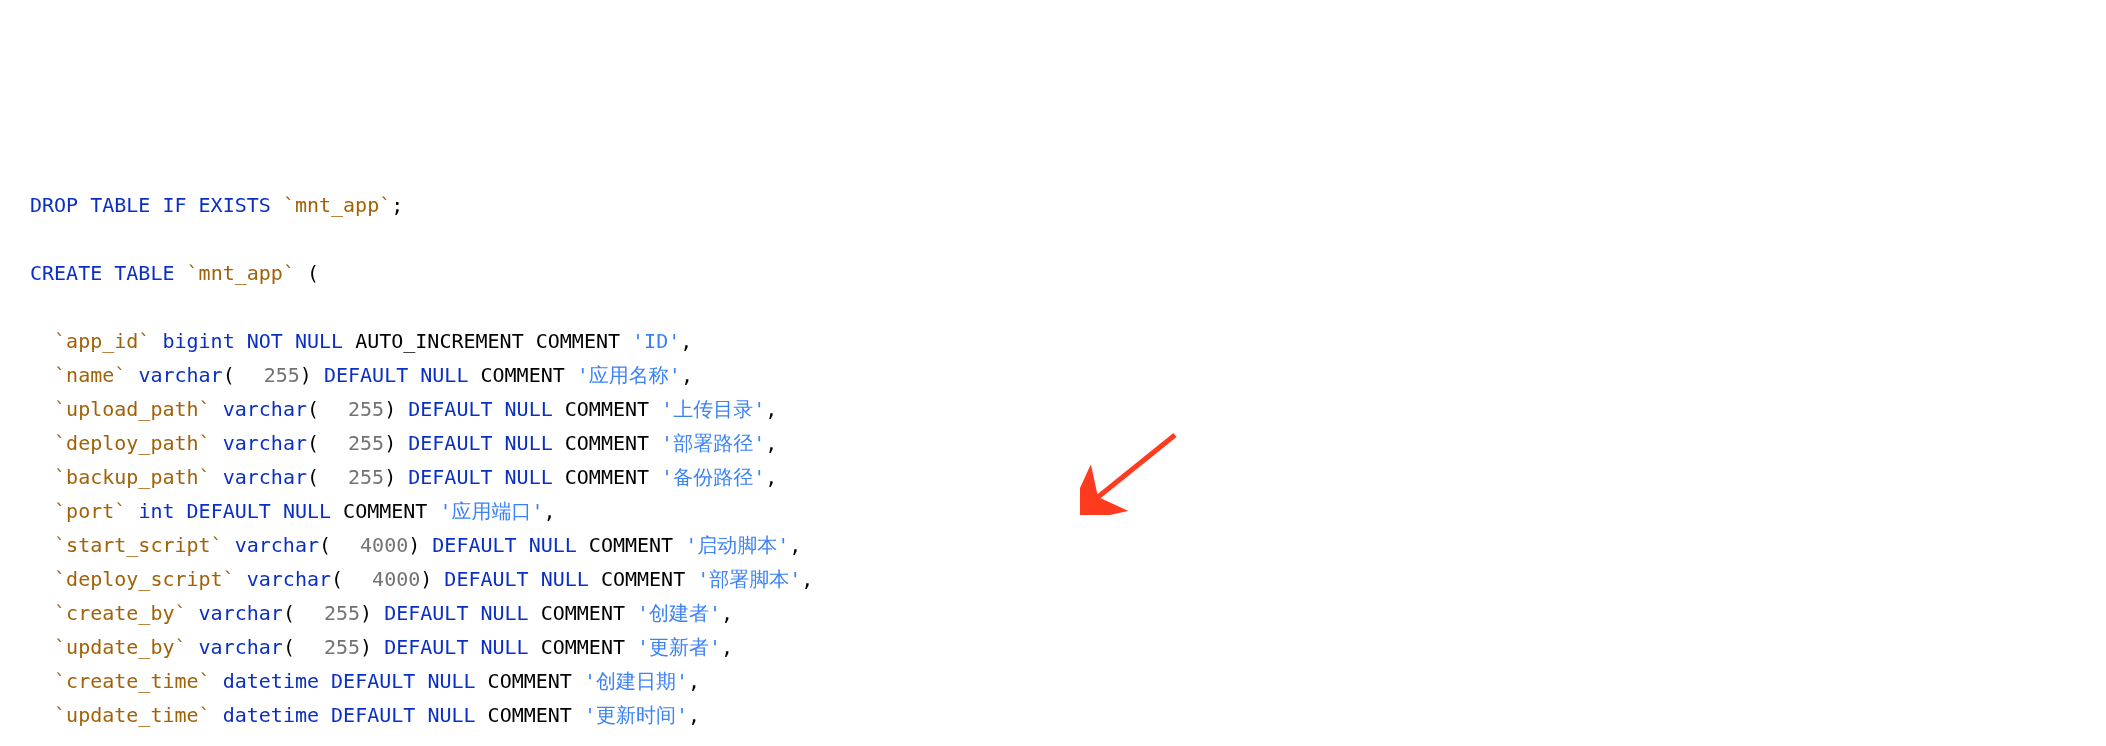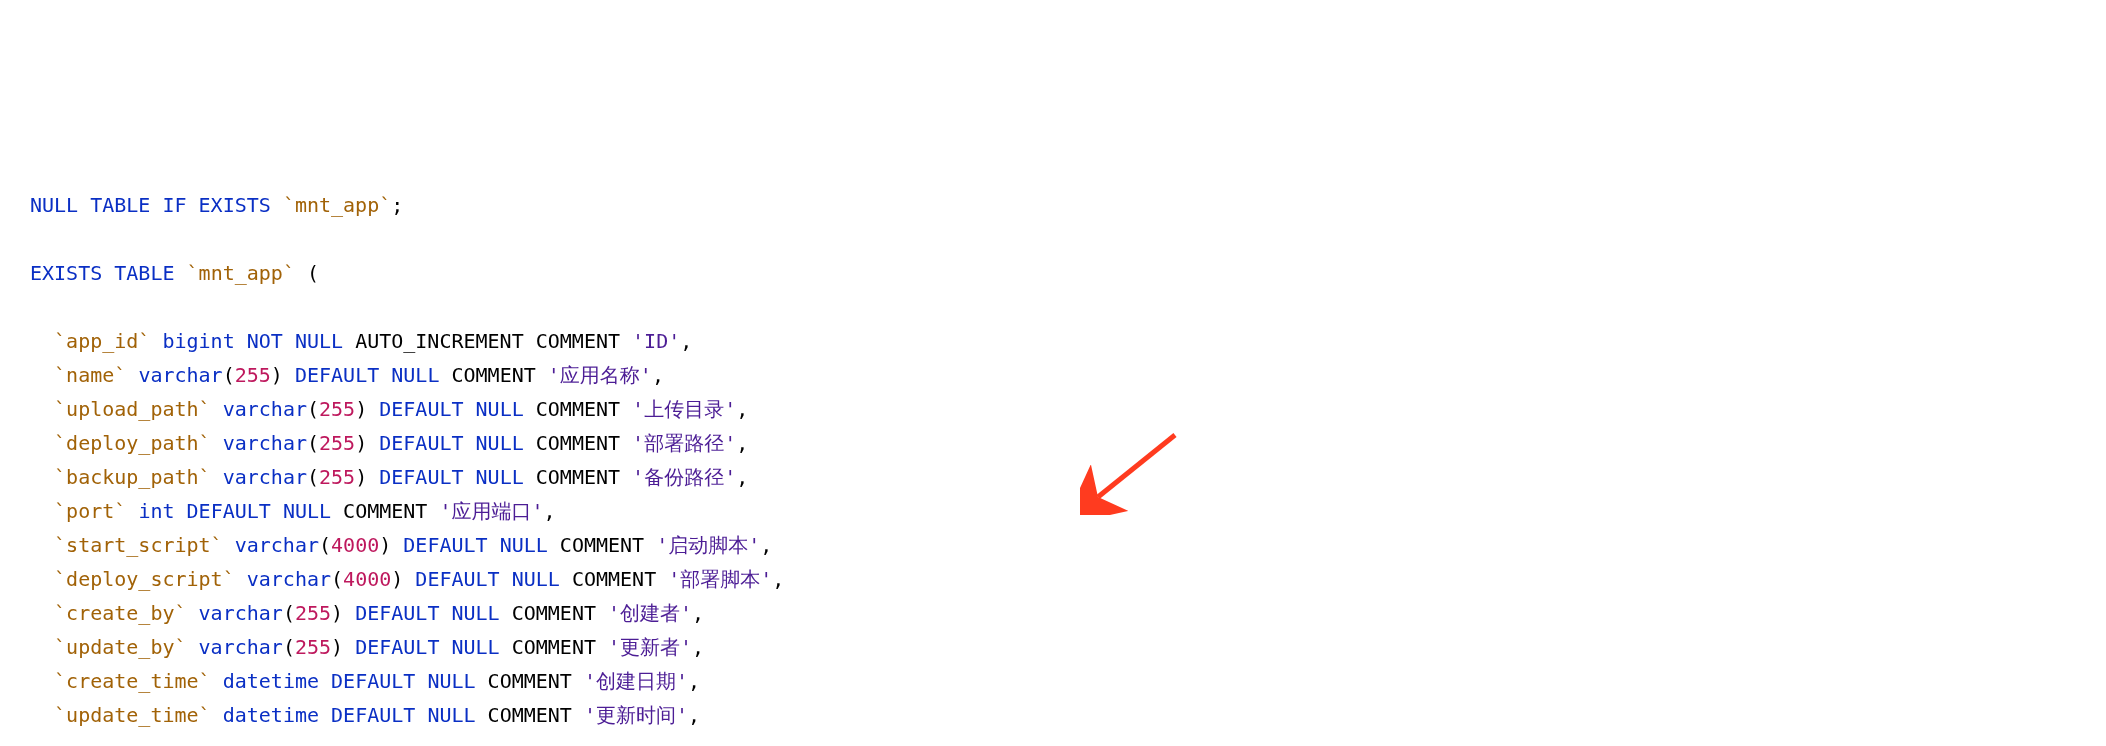--- a/index.html
+++ b/index.html
@@ -10,41 +10,41 @@
     font-size: 20px;
     line-height: 1.7;
     white-space: pre;
     color: #000;
     position: relative;
     width: 2106px;
     box-sizing: border-box;
   }
   .kw   { color: #0a2fc4; }   
   .ident{ color: #a16207; }   
-  .num  { color: #be185d; }   
-  .str  { color: #4c1d95; }   
+  .num  { color: #737373; margin-left: 29px; }   
+  .str  { color: #3b82f6; }   
   .plain{ color: #000; }
   .line { display: block; }
   .indent1 { padding-left: 2ch; }
 
   .arrow {
     position: absolute;
     top: 425px;
     left: 1080px;
     pointer-events: none;
   }
 </style>
 </head>
 <body>
 
 
 
 <div>
-<span class="line"><span class="kw">NULL TABLE IF EXISTS</span> <span class="ident">`mnt_app`</span><span class="plain">;</span></span>
-<span class="line"><span class="kw">EXISTS TABLE</span> <span class="ident">`mnt_app`</span><span class="plain"> (</span></span>
+<span class="line"><span class="kw">DROP TABLE IF EXISTS</span> <span class="ident">`mnt_app`</span><span class="plain">;</span></span>
+<span class="line"><span class="kw">CREATE TABLE</span> <span class="ident">`mnt_app`</span><span class="plain"> (</span></span>
 <div id="cols-container"><span class="line indent1"><span class="ident">`app_id`</span> <span class="kw">bigint</span> <span class="kw">NOT NULL</span> <span class="plain">AUTO_INCREMENT COMMENT </span><span class="str">'ID'</span><span class="plain">,</span></span><span class="line indent1"><span class="ident">`name`</span> <span class="kw">varchar</span><span class="plain">(</span><span class="num">255</span><span class="plain">)</span> <span class="kw">DEFAULT NULL</span> <span class="plain">COMMENT </span><span class="str">'应用名称'</span><span class="plain">,</span></span><span class="line indent1"><span class="ident">`upload_path`</span> <span class="kw">varchar</span><span class="plain">(</span><span class="num">255</span><span class="plain">)</span> <span class="kw">DEFAULT NULL</span> <span class="plain">COMMENT </span><span class="str">'上传目录'</span><span class="plain">,</span></span><span class="line indent1"><span class="ident">`deploy_path`</span> <span class="kw">varchar</span><span class="plain">(</span><span class="num">255</span><span class="plain">)</span> <span class="kw">DEFAULT NULL</span> <span class="plain">COMMENT </span><span class="str">'部署路径'</span><span class="plain">,</span></span><span class="line indent1"><span class="ident">`backup_path`</span> <span class="kw">varchar</span><span class="plain">(</span><span class="num">255</span><span class="plain">)</span> <span class="kw">DEFAULT NULL</span> <span class="plain">COMMENT </span><span class="str">'备份路径'</span><span class="plain">,</span></span><span class="line indent1"><span class="ident">`port`</span> <span class="kw">int</span> <span class="kw">DEFAULT NULL</span> <span class="plain">COMMENT </span><span class="str">'应用端口'</span><span class="plain">,</span></span><span class="line indent1"><span class="ident">`start_script`</span> <span class="kw">varchar</span><span class="plain">(</span><span class="num">4000</span><span class="plain">)</span> <span class="kw">DEFAULT NULL</span> <span class="plain">COMMENT </span><span class="str">'启动脚本'</span><span class="plain">,</span></span><span class="line indent1"><span class="ident">`deploy_script`</span> <span class="kw">varchar</span><span class="plain">(</span><span class="num">4000</span><span class="plain">)</span> <span class="kw">DEFAULT NULL</span> <span class="plain">COMMENT </span><span class="str">'部署脚本'</span><span class="plain">,</span></span><span class="line indent1"><span class="ident">`create_by`</span> <span class="kw">varchar</span><span class="plain">(</span><span class="num">255</span><span class="plain">)</span> <span class="kw">DEFAULT NULL</span> <span class="plain">COMMENT </span><span class="str">'创建者'</span><span class="plain">,</span></span><span class="line indent1"><span class="ident">`update_by`</span> <span class="kw">varchar</span><span class="plain">(</span><span class="num">255</span><span class="plain">)</span> <span class="kw">DEFAULT NULL</span> <span class="plain">COMMENT </span><span class="str">'更新者'</span><span class="plain">,</span></span><span class="line indent1"><span class="ident">`create_time`</span> <span class="kw">datetime</span> <span class="kw">DEFAULT NULL</span> <span class="plain">COMMENT </span><span class="str">'创建日期'</span><span class="plain">,</span></span><span class="line indent1"><span class="ident">`update_time`</span> <span class="kw">datetime</span> <span class="kw">DEFAULT NULL</span> <span class="plain">COMMENT </span><span class="str">'更新时间'</span><span class="plain">,</span></span></div>
 
 
 </div>
 
 <svg class="arrow" width="110" height="90">
   <defs>
     <marker id="ah" markerWidth="12" markerHeight="12" refX="3" refY="6" orient="auto">
       <path d="M0,0 L12,6 L0,12 L3,6 Z" fill="#ff3b1f"></path>
     </marker>

